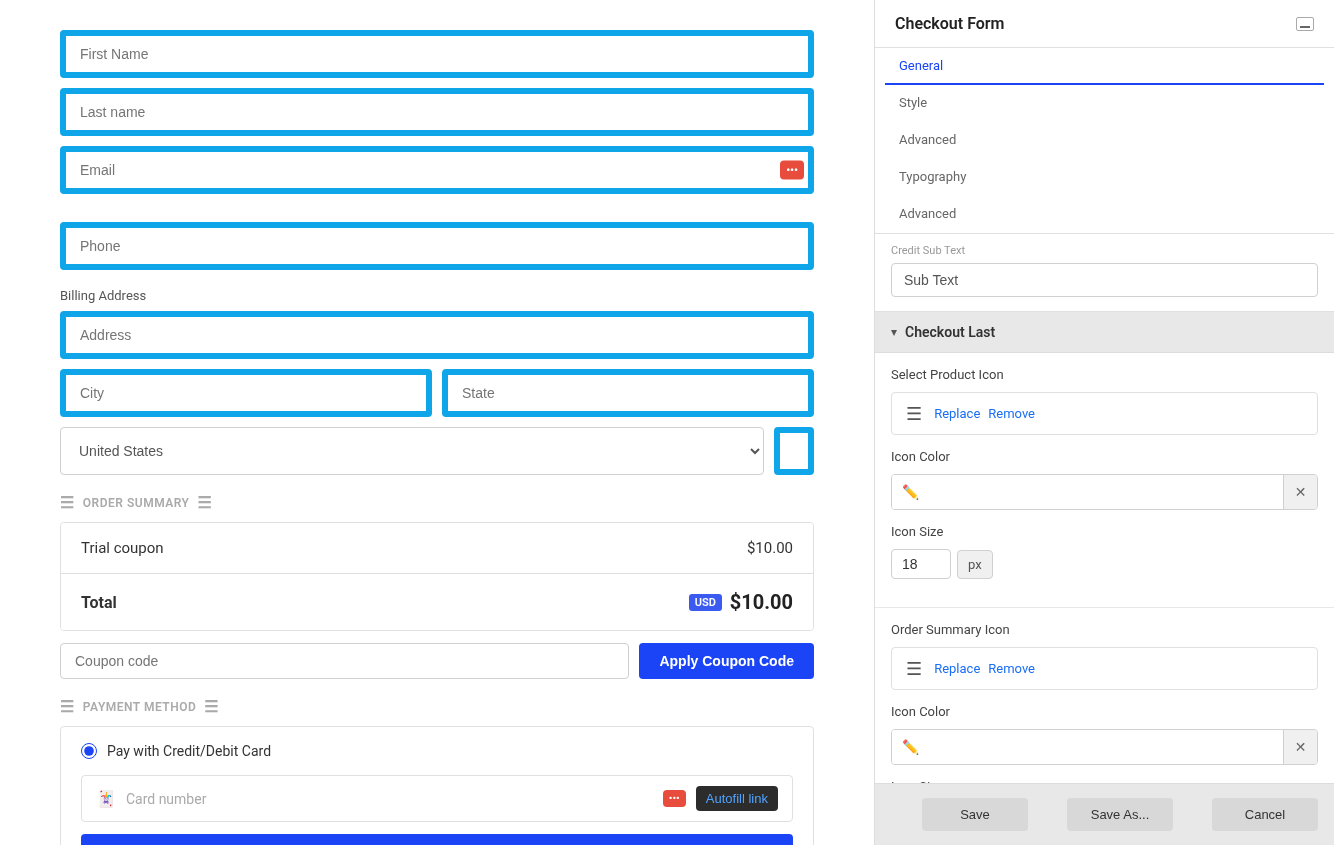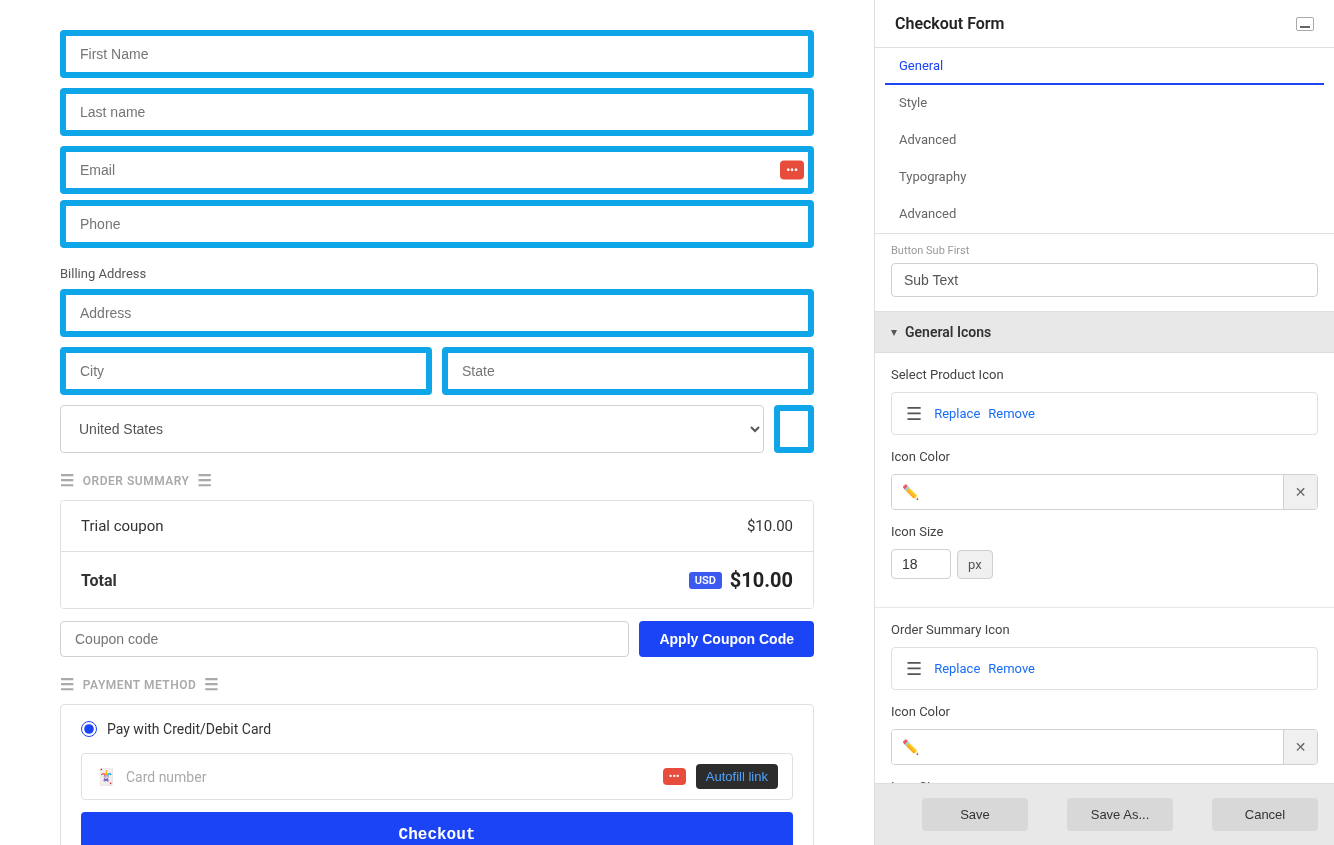--- a/index.html
+++ b/index.html
@@ -39,21 +39,21 @@
       margin-bottom: 10px;
     }
 
     .form-row .form-input {
       margin-bottom: 0;
       flex: 1;
     }
 
     .email-wrapper {
       position: relative;
-      margin-bottom: 6px;
+      margin-bottom: 28px;
     }
     .email-wrapper .form-input {
       margin-bottom: 0;
       padding-right: 50px;
     }
     .email-badge {
       position: absolute;
       right: 10px;
       top: 50%;
       transform: translateY(-50%);
@@ -544,27 +544,27 @@
     <div class="tab active">General</div>
     <div class="tab">Style</div>
     <div class="tab">Advanced</div>
     <div class="tab">Typography</div>
     <div class="tab">Advanced</div>
   </div>
 
   <div class="panel-content">
 
     <div class="subtext-section">
-      <div class="subtext-label">Button Sub First</div>
+      <div class="subtext-label">Credit Sub Text</div>
       <input class="subtext-input" type="text" value="Sub Text" style="">
     </div>
 
     <div class="section-accordion">
       <span class="chevron">▾</span>
-      <span class="accordion-title">General Icons</span>
+      <span class="accordion-title">Checkout Last</span>
     </div>
 
     <div class="props-section">
       <div class="prop-label">Select Product Icon</div>
       <div class="icon-preview-row">
         <span class="icon-list-symbol">☰</span>
         <div class="icon-actions">
           <a class="icon-action-link">Replace</a>
           <a class="icon-action-link">Remove</a>
         </div>

